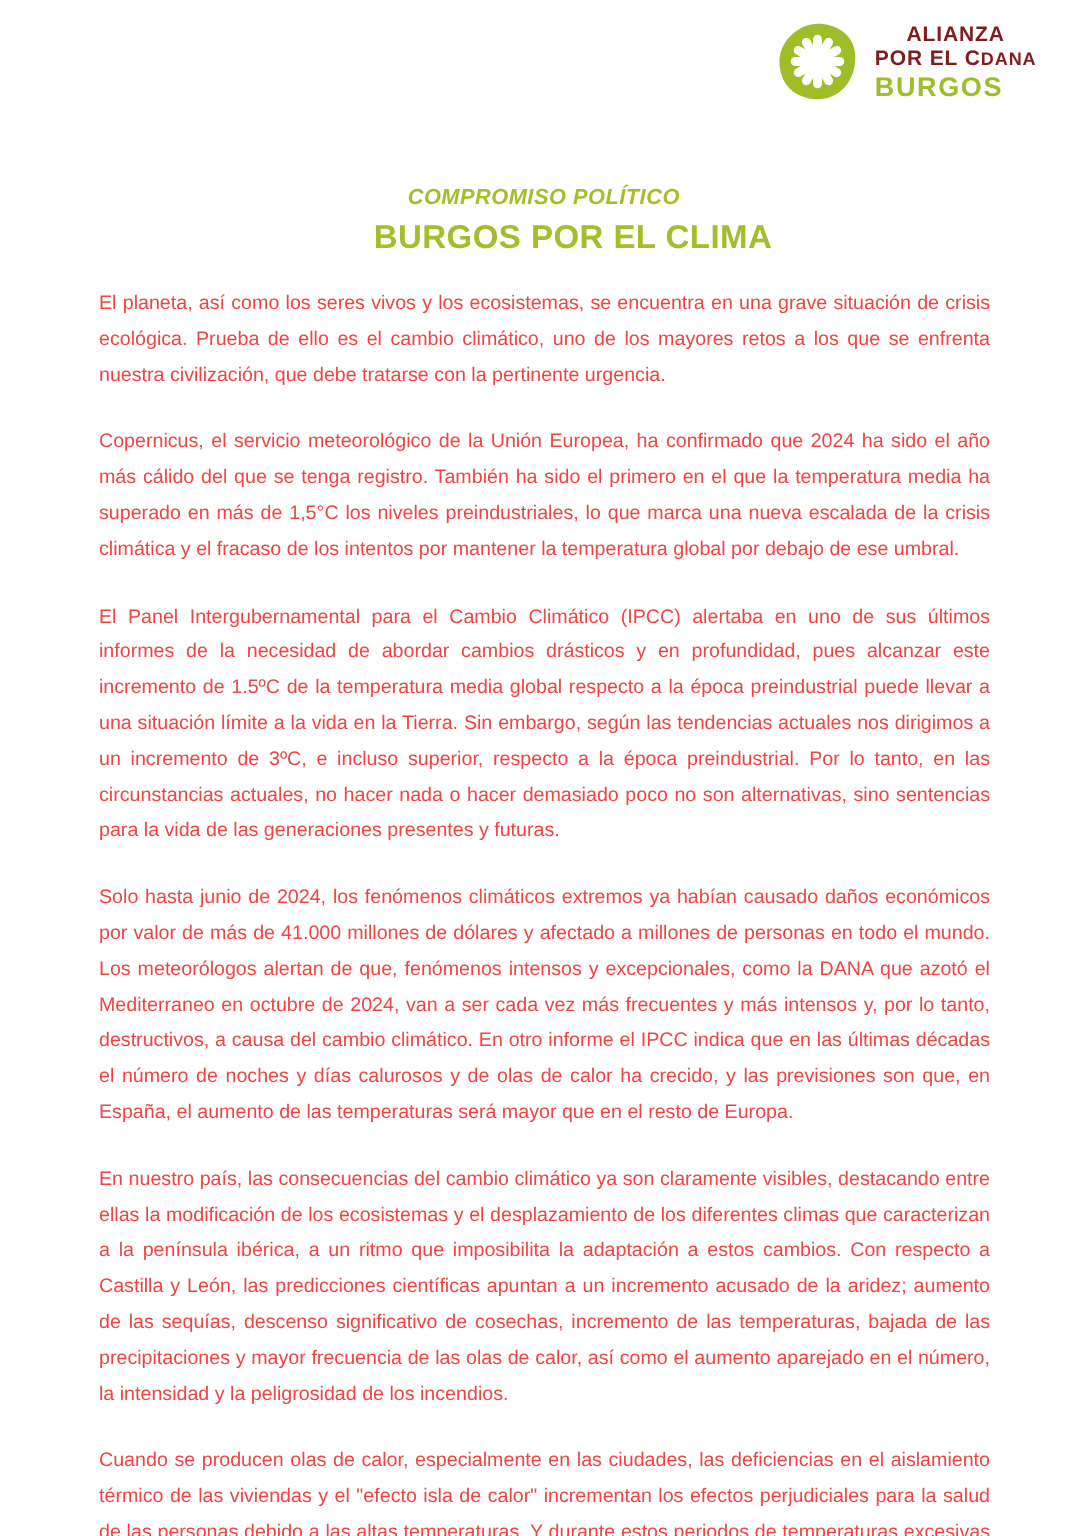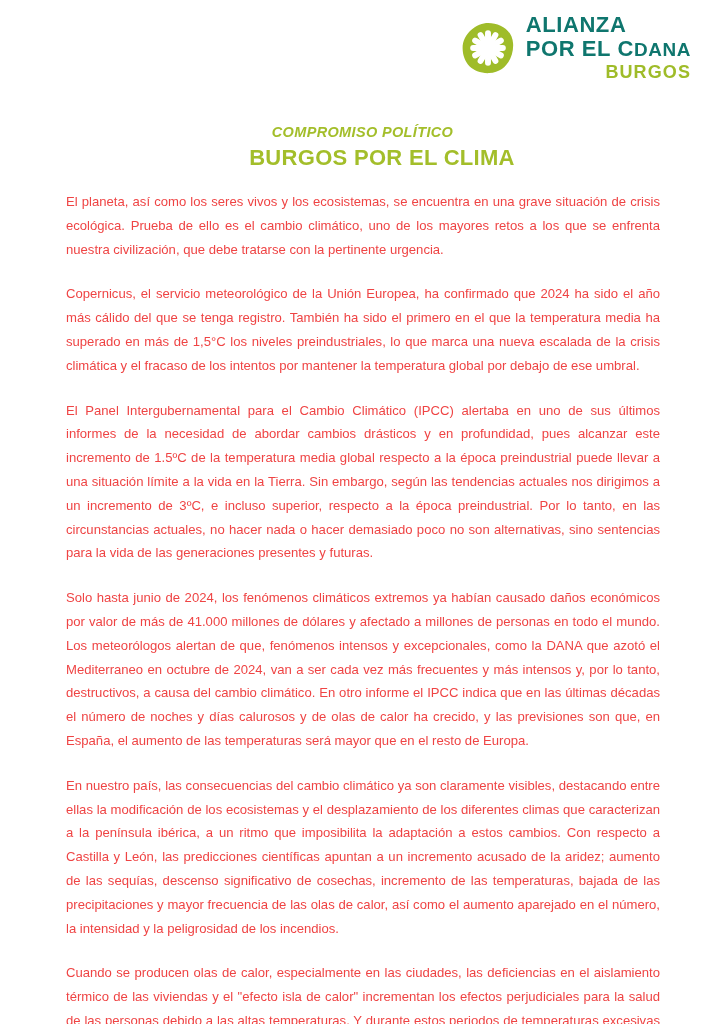--- a/index.html
+++ b/index.html
@@ -38,37 +38,37 @@
     display: block;
   }
   .logo-words {
     display: flex;
     flex-direction: column;
     justify-content: center;
     line-height: 1.0;
   }
   .logo-line1,
   .logo-line2 {
-    font-size: 22px;
+    font-size: 14px;
     font-weight: bold;
     letter-spacing: 0.6px;
-    color: #0f766e;
+    color: #7f1d1d;
     white-space: nowrap;
+    text-align: center;
   }
   .logo-line2 {
     margin-top: 2px;
   }
   .logo-line3 {
     font-size: 18px;
     font-weight: bold;
     letter-spacing: 1.1px;
     color: #9fbc29;
     margin-top: 3px;
     white-space: nowrap;
-    text-align: right;
   }
   .logo-small-caps {
     font-size: 0.86em;
   }
 
   
   .titles {
     position: absolute;
     top: 124px;
     left: 0;

